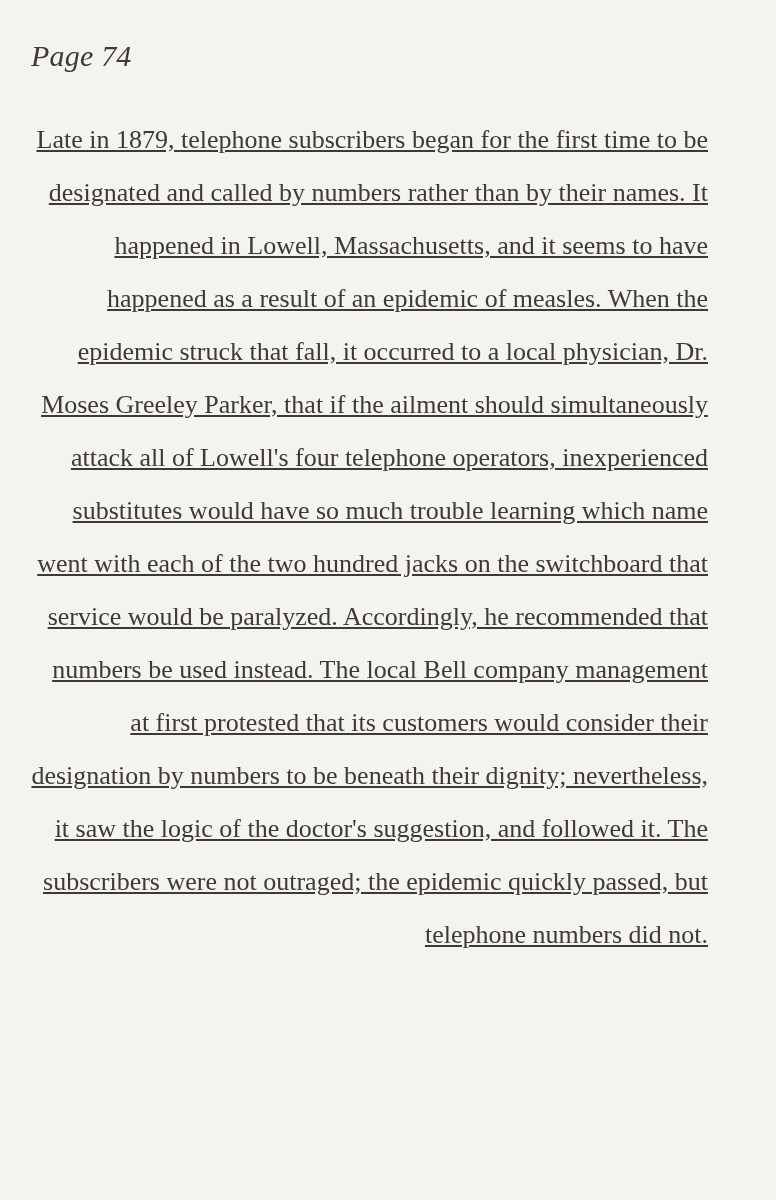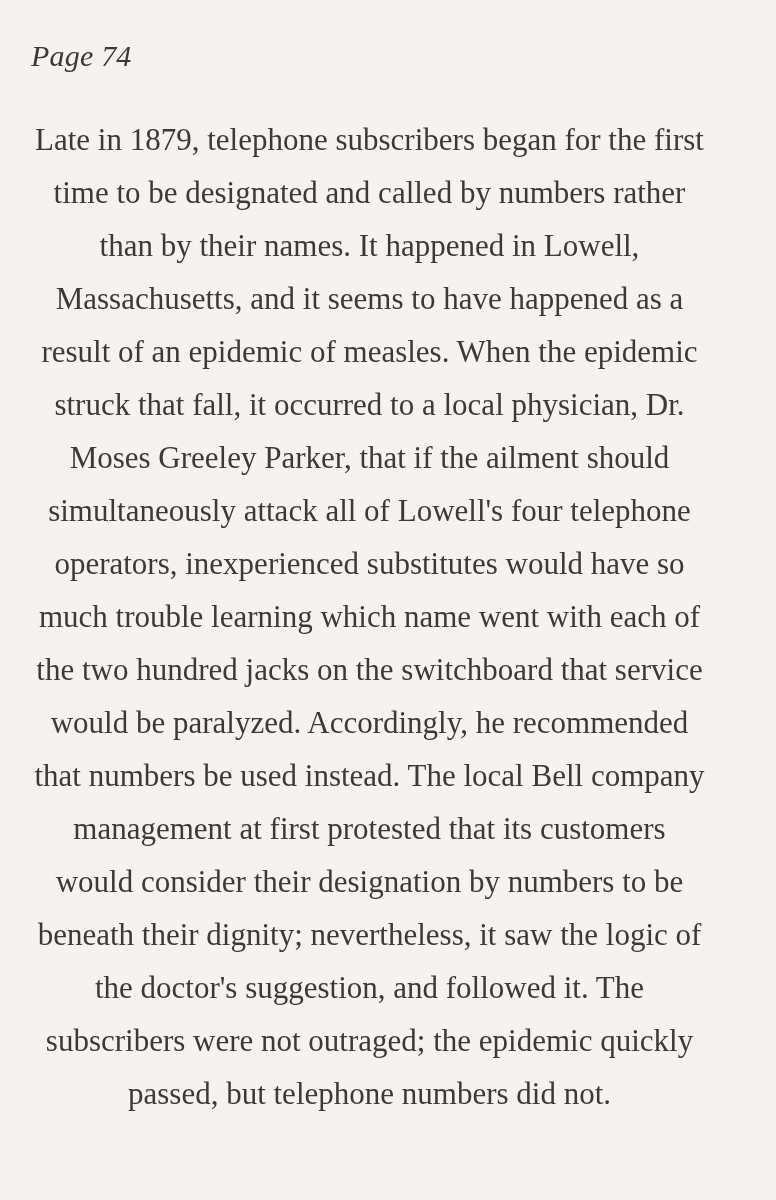--- a/index.html
+++ b/index.html
@@ -21,24 +21,25 @@
   .page-header {
     font-style: italic;
     font-size: 30px;
     line-height: 40px;
     color: var(--text);
     letter-spacing: 0.2px;
   }
   .page-paragraph {
     margin-top: 37px;
     max-width: 714px;
-    font-size: 31px;
+    font-size: 26px;
     line-height: 53px;
     color: var(--text);
-    text-align: center;
+    text-align: right;
+    text-decoration: underline;
   }
 </style>
 </head>
 <body>
 
 <div class="reader-page">
   <div class="page-header">Page 74</div>
   <p class="page-paragraph">Late in 1879, telephone subscribers began for the first time to be designated and called by numbers rather than by their names. It happened in Lowell, Massachusetts, and it seems to have happened as a result of an epidemic of measles. When the epidemic struck that fall, it occurred to a local physician, Dr. Moses Greeley Parker, that if the ailment should simultaneously attack all of Lowell's four telephone operators, inexperienced substitutes would have so much trouble learning which name went with each of the two hundred jacks on the switchboard that service would be paralyzed. Accordingly, he recommended that numbers be used instead. The local Bell company management at first protested that its customers would consider their designation by numbers to be beneath their dignity; nevertheless, it saw the logic of the doctor's suggestion, and followed it. The subscribers were not outraged; the epidemic quickly passed, but telephone numbers did not.</p>
 </div>
 

